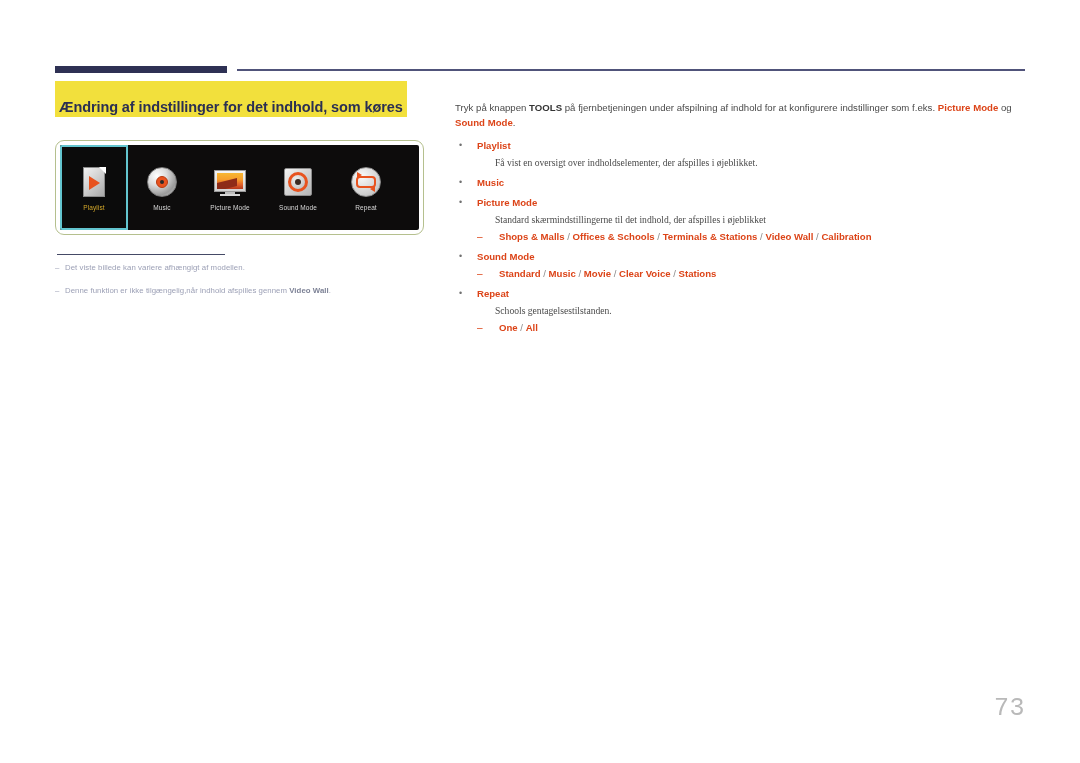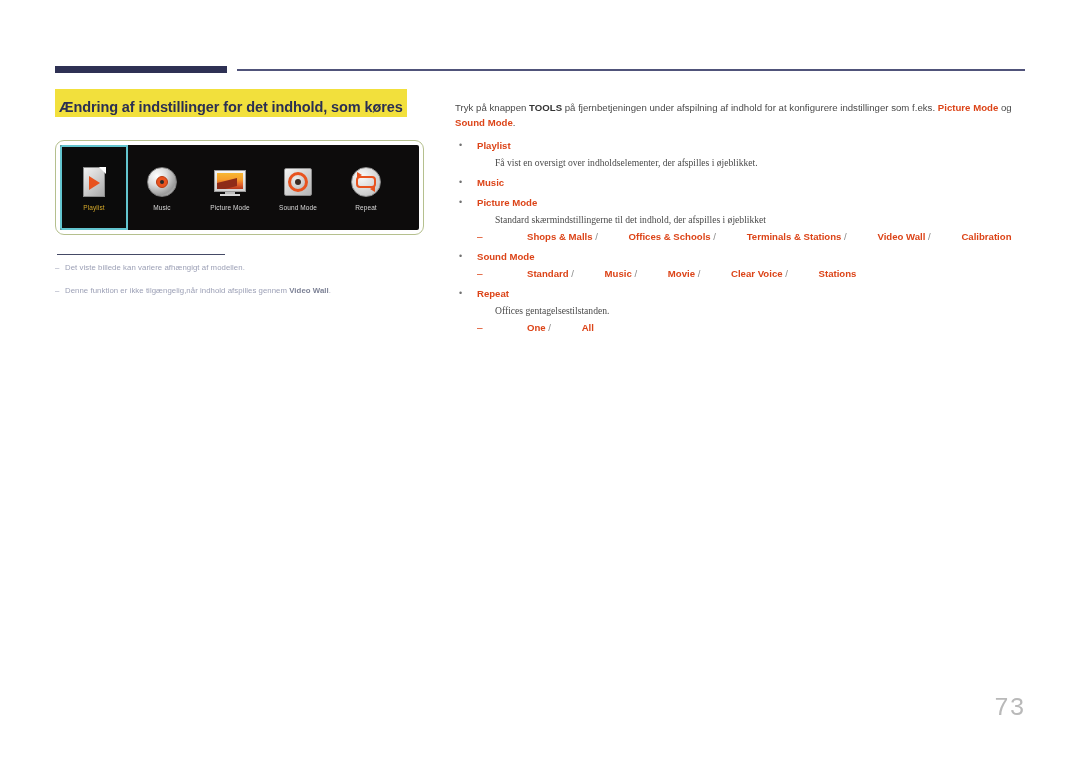--- a/index.html
+++ b/index.html
@@ -42,21 +42,21 @@
 
   .title-wrap { line-height: 0; }
   .doc-title {
     display: inline;
     background: #f2e03c;
     color: #2b2f52;
     font-size: 14.5px;
     font-weight: bold;
     line-height: 22px;
     letter-spacing: -0.1px;
-    padding: 10px 4px 2px 4px;
+    padding: 18px 4px 2px 4px;
     box-decoration-break: clone;
     -webkit-box-decoration-break: clone;
   }
 
   
   .mock-frame {
     position: absolute;
     left: 55px; top: 140px;
     width: 369px; height: 95px;
     border: 1.5px solid #b5c08e;
@@ -289,21 +289,21 @@
     flex: 0 0 22px;
     color: #dc4418;
     font-size: 10px;
     line-height: 17px;
   }
   .s-text {
     font-size: 9.6px;
     line-height: 17px;
     color: #8a8a8a;
   }
-  .s-text b { font-weight: bold; color: #dc4418; margin-left: 28px; }
+  .s-text b { font-weight: bold; color: #dc4418; }
 
   
   .page-num {
     position: absolute;
     right: 55px; bottom: 40px;
     font-size: 25px;
     color: #b9b9b9;
     font-weight: 300;
     letter-spacing: 0.5px;
     font-family: Liberation Mono, monospace;
@@ -432,21 +432,21 @@
           <span class="s-dash">–</span>
           <span class="s-text"><b>Standard</b> / <b>Music</b> / <b>Movie</b> / <b>Clear Voice</b> / <b>Stations</b></span>
         </div>
       </div>
 
       <div class="blk">
         <div class="b-row">
           <span class="b-dot">•</span>
           <span class="b-head">Repeat</span>
         </div>
-        <div class="b-desc">Offices gentagelsestilstanden.</div>
+        <div class="b-desc">Schools gentagelsestilstanden.</div>
         <div class="s-row">
           <span class="s-dash">–</span>
           <span class="s-text"><b>One</b> / <b>All</b></span>
         </div>
       </div>
 
     </div>
   </div>
 
   <div class="page-num">73</div>

